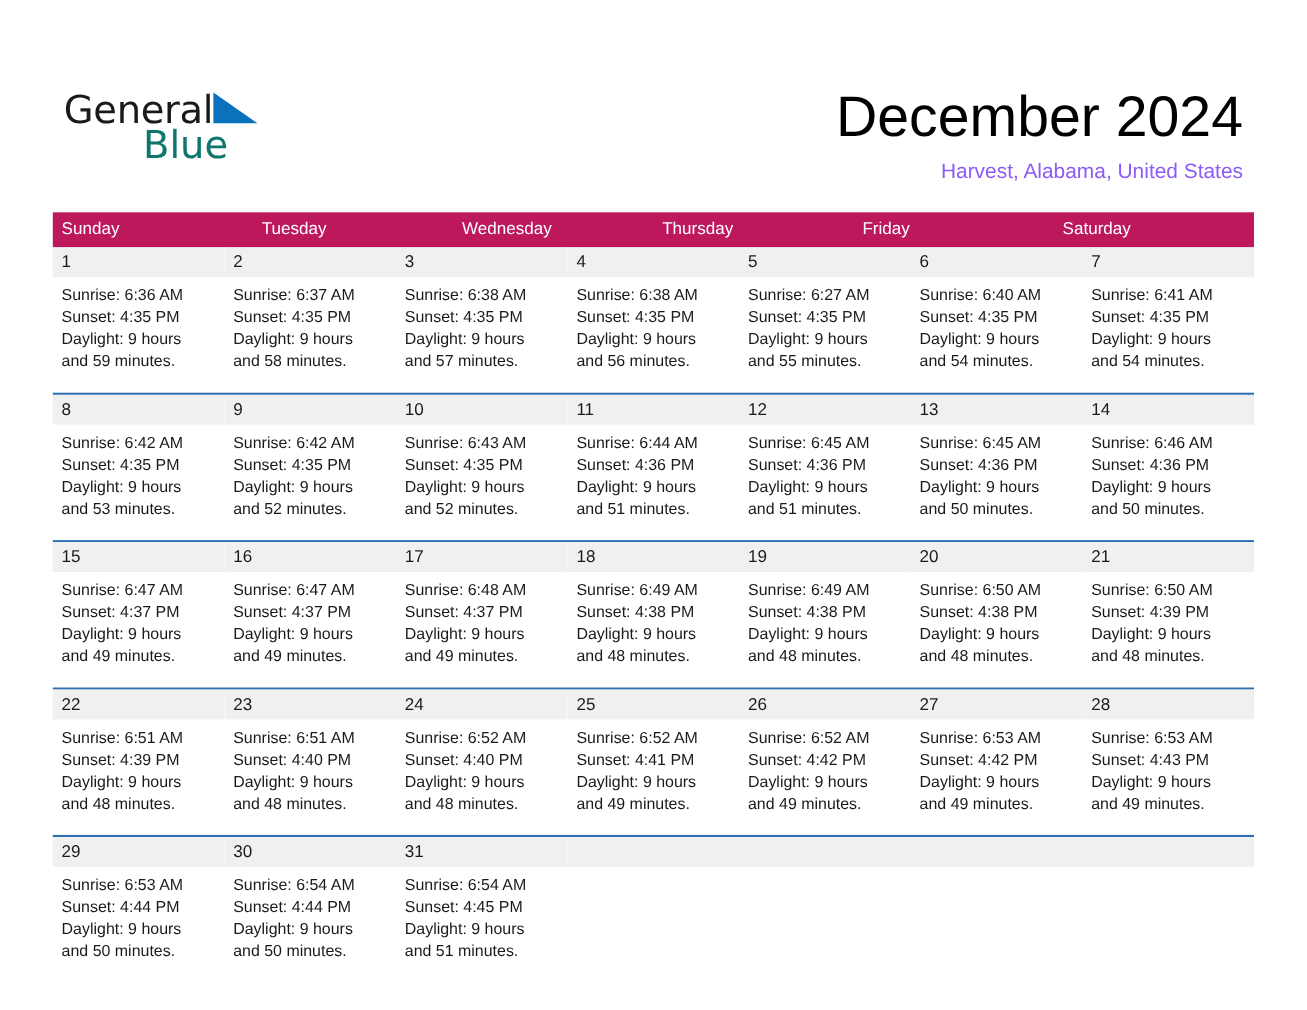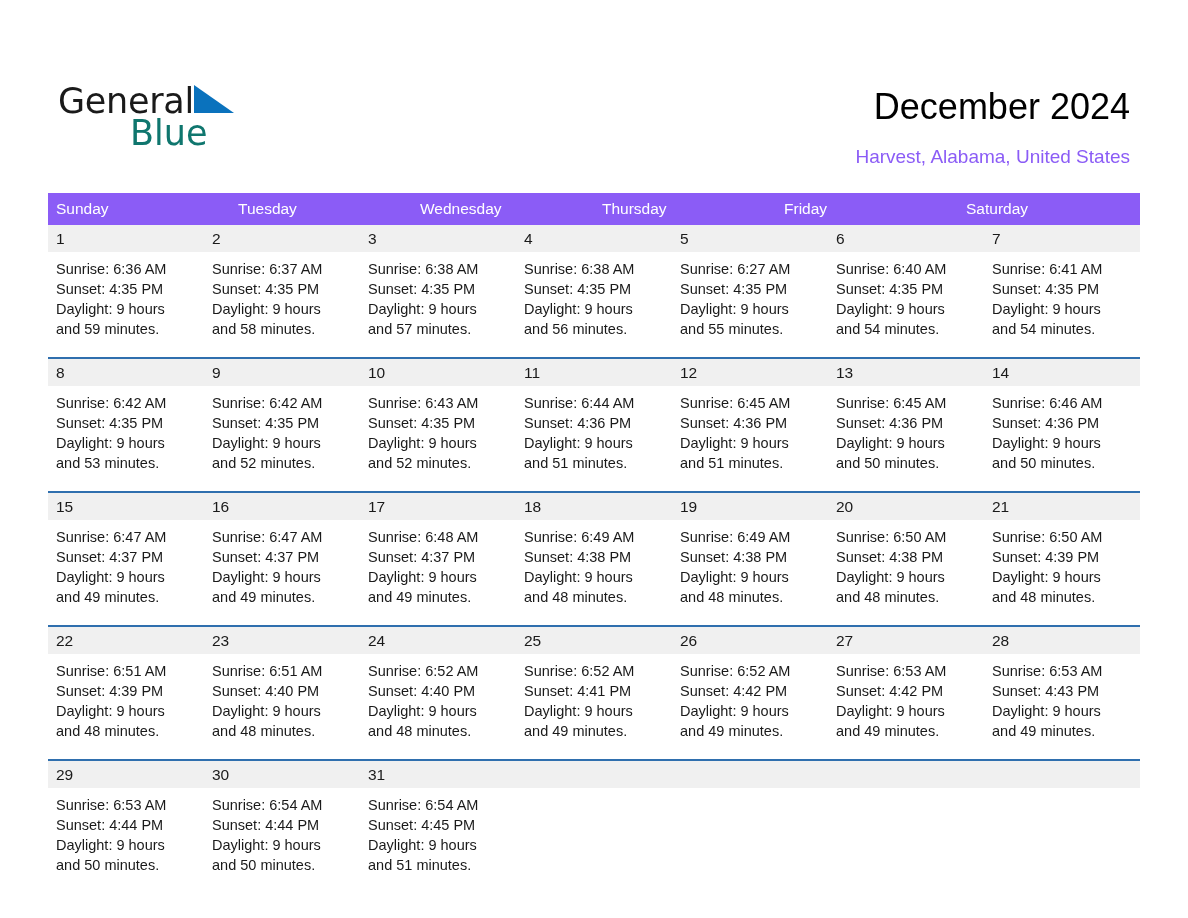--- a/index.html
+++ b/index.html
@@ -60,21 +60,21 @@
     font-family: "DejaVu Sans", sans-serif;
     font-weight: 400;
   }
   .title-block {
     position: absolute;
     right: 58px;
     top: 44px;
     text-align: right;
   }
   .cal-title {
-    font-size: 36px;
+    font-size: 52px;
     line-height: 54px;
     font-weight: 400;
     color: #000000;
     white-space: nowrap;
   }
   .cal-subtitle {
     margin-top: 8px;
     font-size: 19px;
     line-height: 30px;
     font-weight: 400;
@@ -84,21 +84,21 @@
 
   
   .calendar {
     position: absolute;
     left: 48px;
     top: 157px;
     width: 1092px;
   }
   .weekday-row {
     display: flex;
-    background: #8b5cf6;
+    background: #be185d;
     height: 32px;
   }
   .weekday {
     flex: 1 1 0;
     min-width: 0;
     color: #ffffff;
     font-size: 15.5px;
     line-height: 32px;
     padding-left: 8px;
     box-sizing: border-box;

